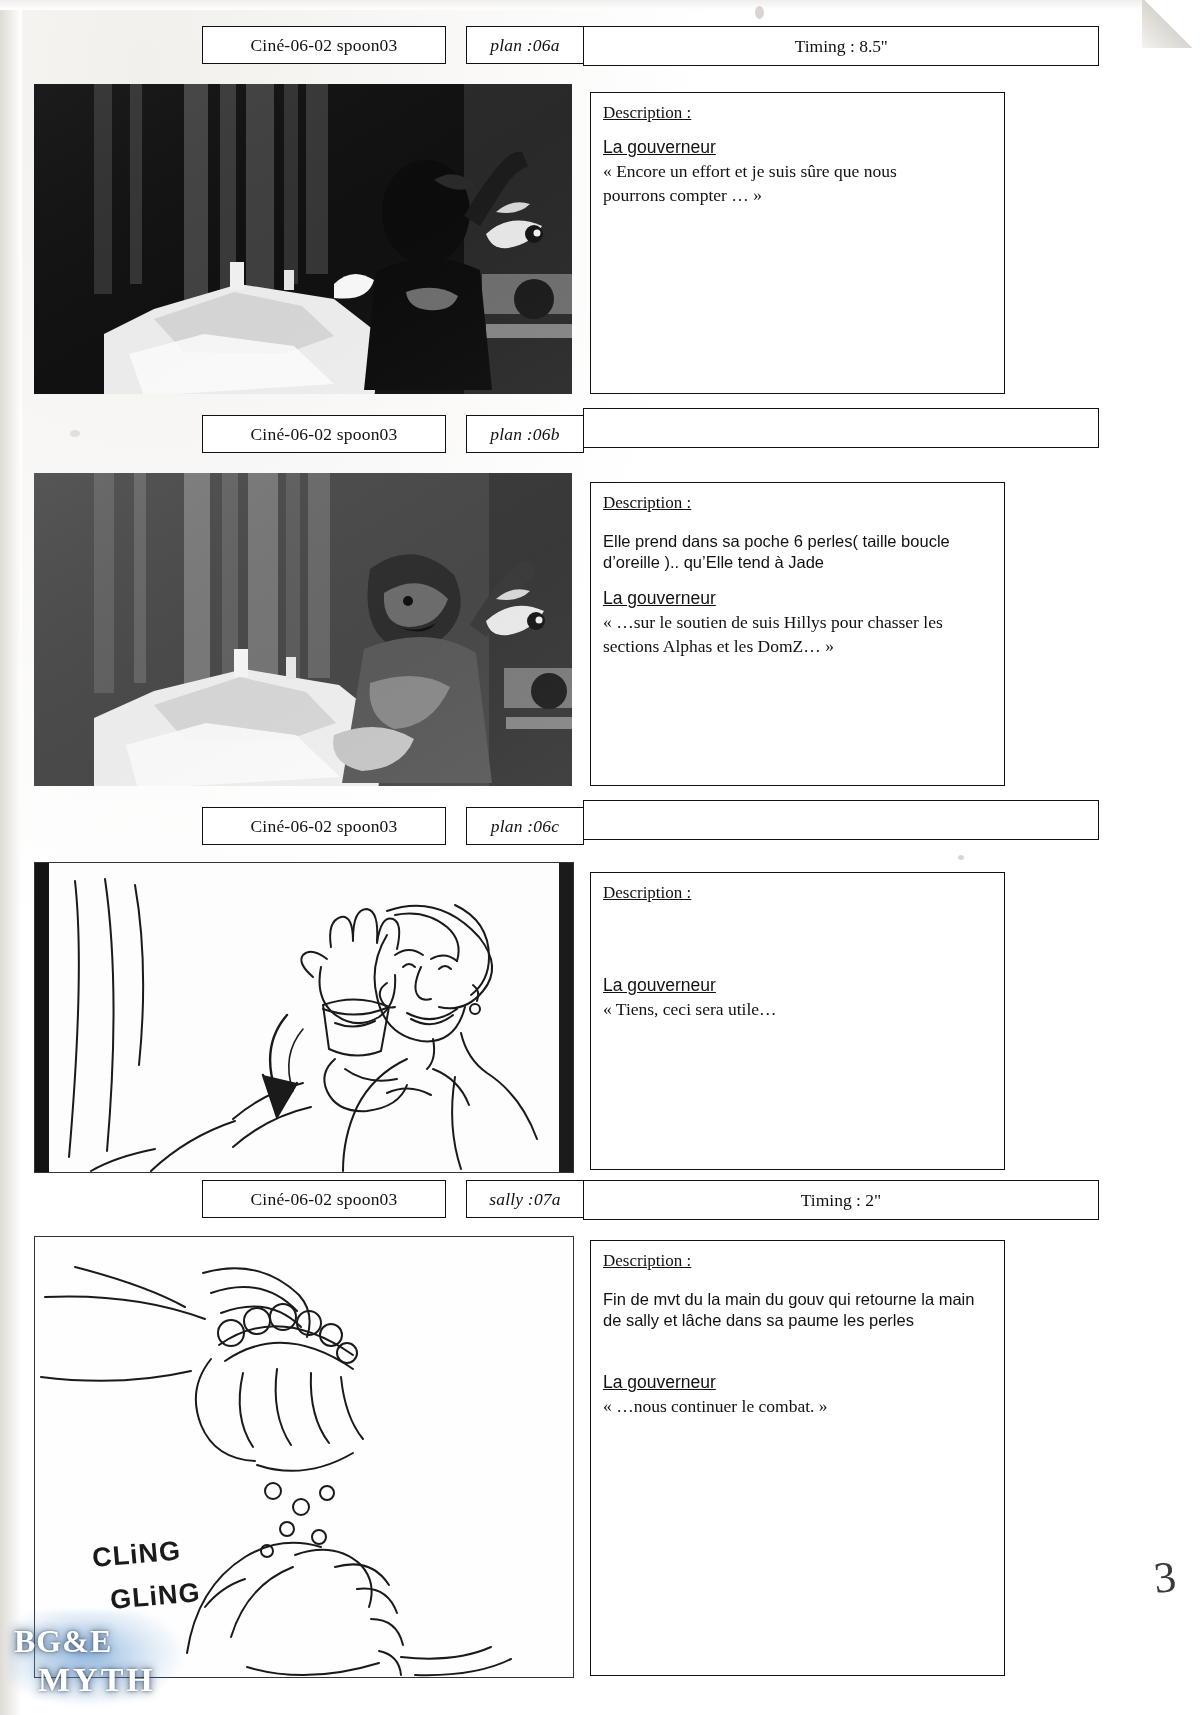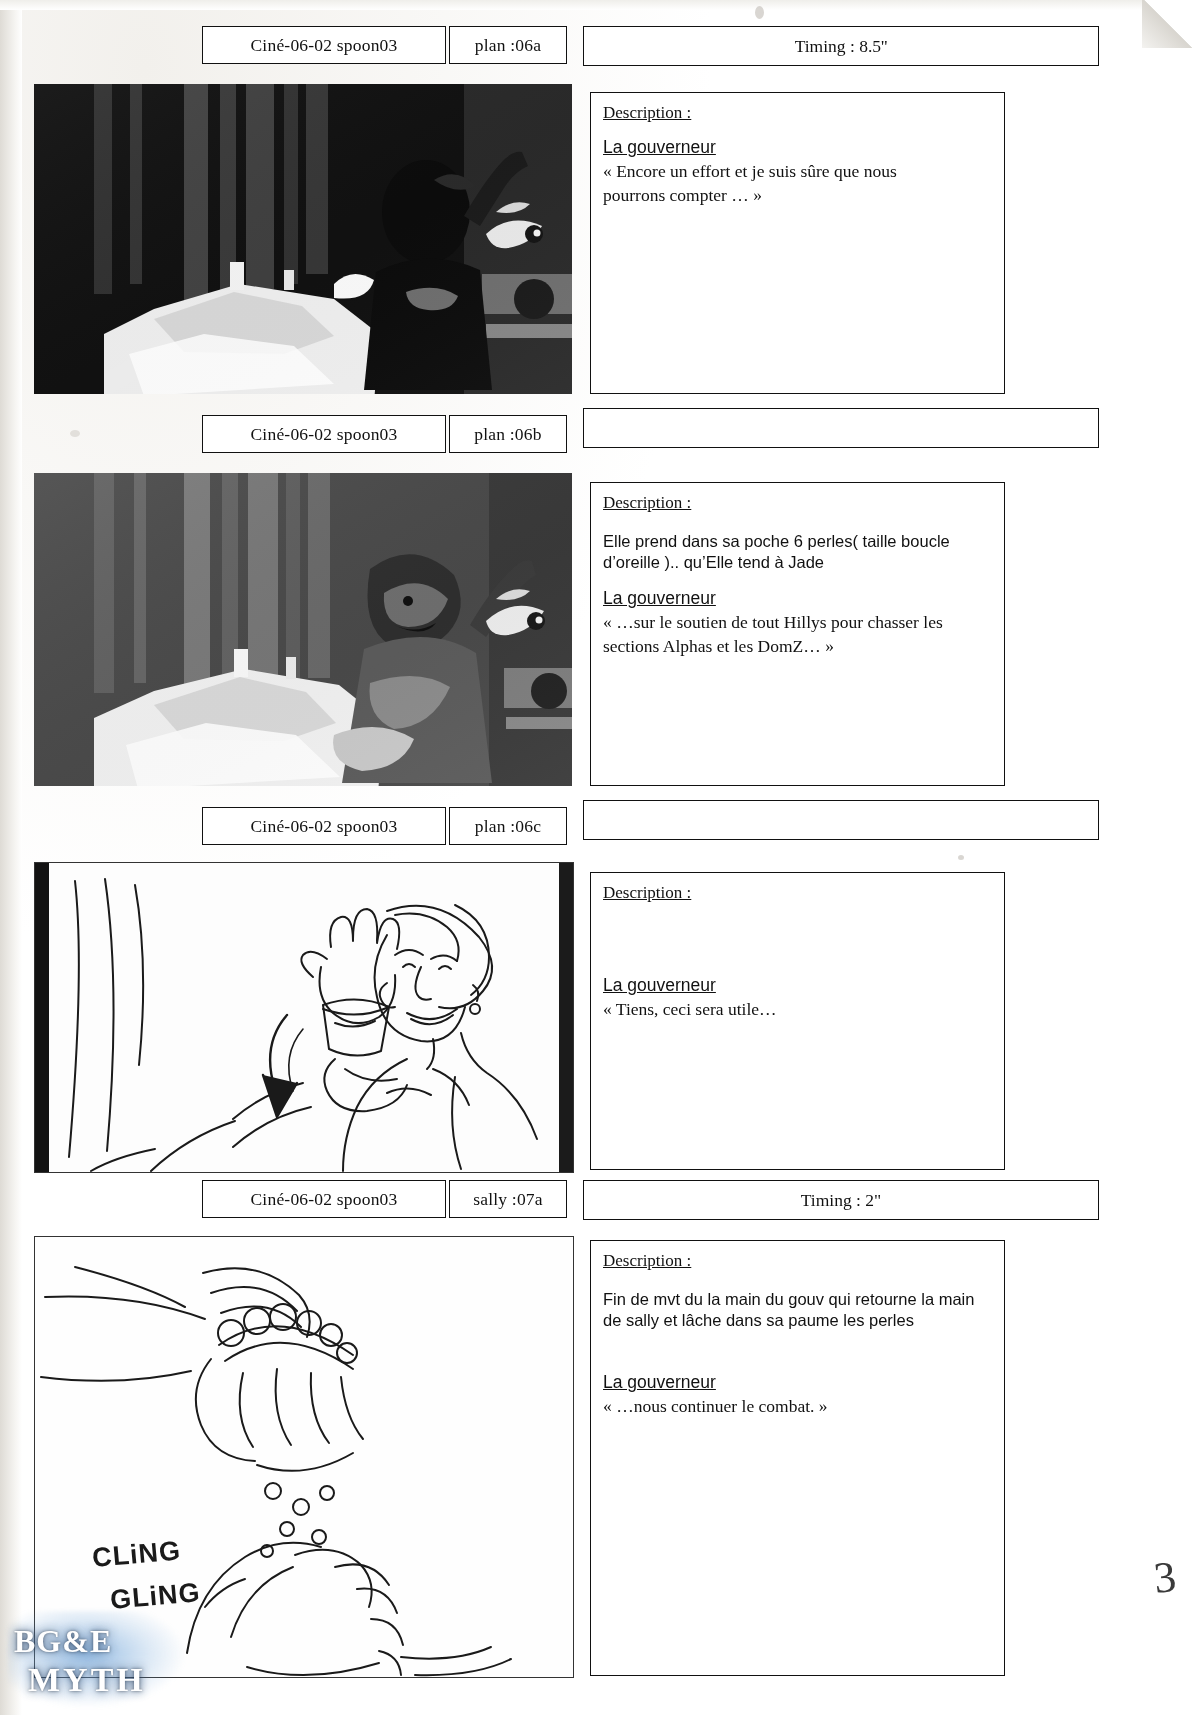--- a/index.html
+++ b/index.html
@@ -61,21 +61,21 @@
   .hdr-cell {
     border: 1.6px solid #111;
     display: flex;
     align-items: center;
     justify-content: center;
     font-size: 17.5px;
     background: #fff;
     letter-spacing: .2px;
   }
   .hdr-id { width: 242px; }
-  .hdr-plan { width: 116px; margin-left: 3px; }
+  .hdr-plan { width: 116px; margin-left: 20px; font-style: italic; }
   .hdr-timing {
     position: absolute;
     left: 583px;
     width: 514px;
     height: 38px;
     border: 1.6px solid #111;
     display: flex;
     align-items: center;
     justify-content: center;
     font-size: 17.5px;
@@ -160,21 +160,21 @@
   }
   .wm-l1 {
     position: absolute;
     left: 6px; top: 12px;
     font-size: 32px;
     font-weight: bold;
     letter-spacing: 1px;
   }
   .wm-l2 {
     position: absolute;
-    left: 20px; top: 50px;
+    left: 30px; top: 50px;
     font-size: 34px;
     font-weight: bold;
     letter-spacing: 3px;
   }
 
   
   .art { position: absolute; inset: 0; }
 </style>
 </head>
 <body>
@@ -304,21 +304,21 @@
           <stop offset="100%" stop-color="#ffffff" stop-opacity="0.18"></stop>
         </linearGradient>
       </defs>
     </svg>
   </div>
 
   <div class="desc" style="top:482px; height:304px;">
     <div class="desc-label">Description :</div>
     <div class="action spacer-top">Elle prend dans sa poche 6 perles( taille boucle d’oreille ).. qu’Elle tend à Jade</div>
     <div class="speaker">La gouverneur</div>
-    <div class="line">« …sur le soutien de tout Hillys pour chasser les</div>
+    <div class="line">« …sur le soutien de suis Hillys pour chasser les</div>
     <div class="line">sections Alphas et les DomZ… »</div>
   </div>
 
   <div class="hdr" style="left:202px; top:807px;">
     <div class="hdr-cell hdr-id">Ciné-06-02 spoon03</div>
     <div class="hdr-cell hdr-plan">plan :06c</div>
   </div>
   <div class="hdr-timing" style="top:800px;"></div>
 
   <div class="panel" style="top:862px; width:538px; height:309px; border:1px solid #333;">

